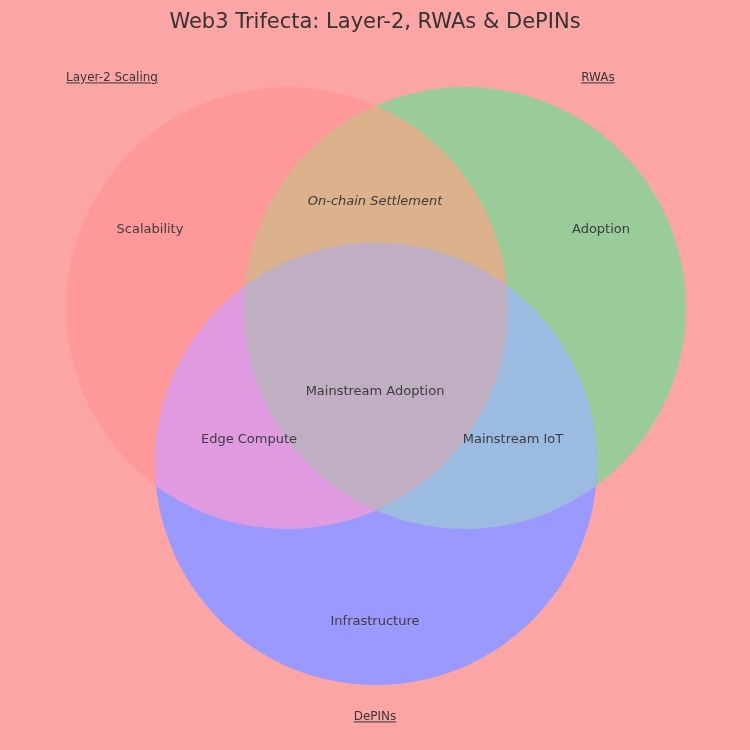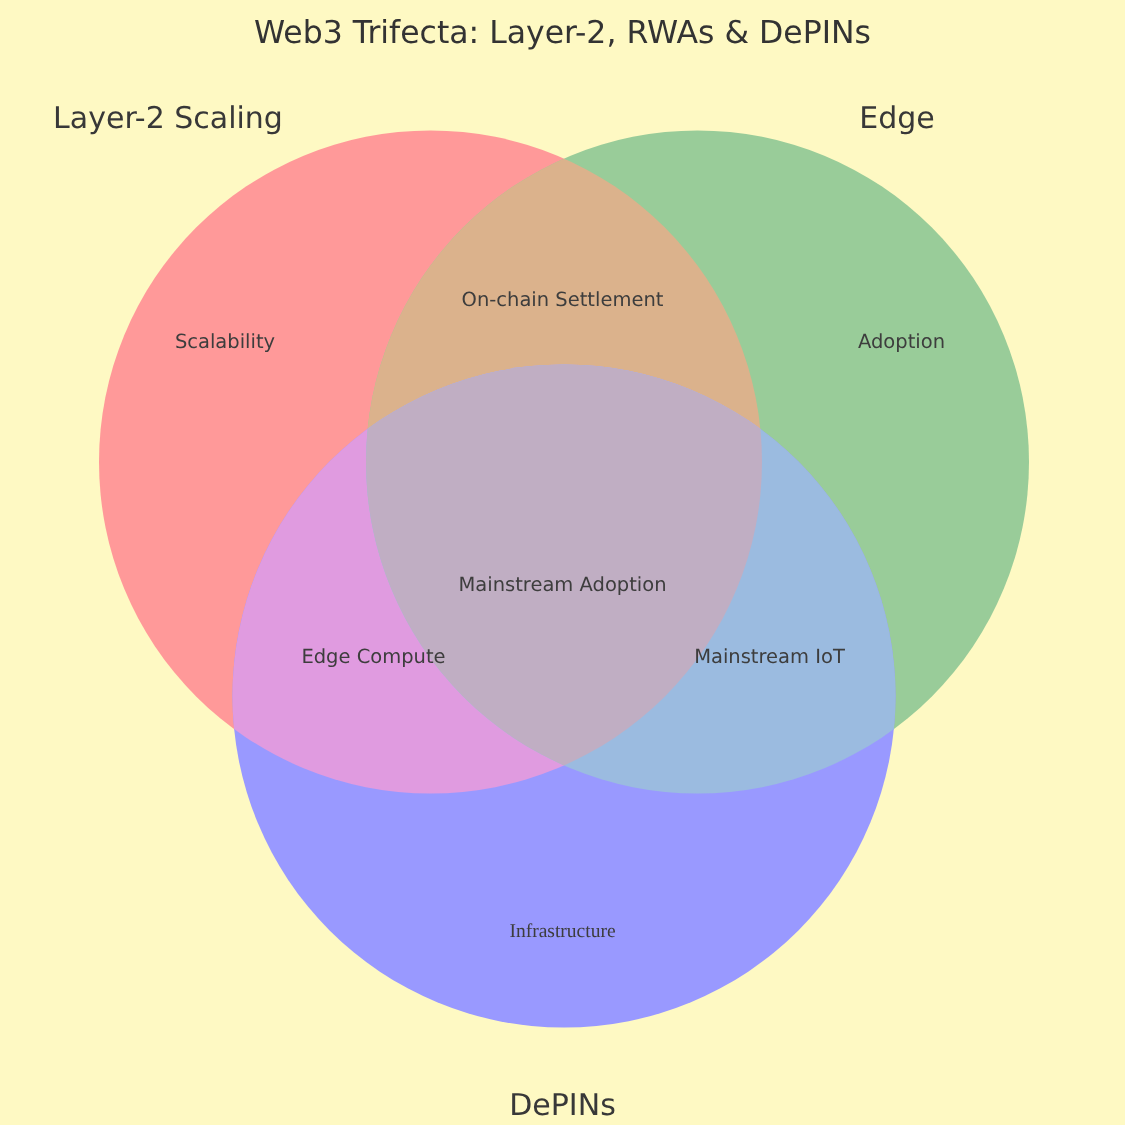--- a/index.html
+++ b/index.html
@@ -5,42 +5,43 @@
   html, body {
     margin: 0;
     padding: 0;
     background: #ffffff;
     font-family: "DejaVu Sans", "Liberation Sans", sans-serif;
   }
   .figure {
     position: relative;
     width: 750px;
     height: 750px;
-    background: #fef9c3;
+    background: #fca5a5;
     overflow: hidden;
   }
   .venn-svg {
     position: absolute;
     top: 0;
     left: 0;
   }
   .lbl {
     position: absolute;
     transform: translate(-50%, -50%);
     white-space: nowrap;
     color: #3a3a3a;
     line-height: 1.1;
   }
   .title {
     font-size: 21px;
     color: #333333;
   }
   .set-label {
-    font-size: 20px;
+    font-size: 12px;
     color: #383838;
+    text-decoration: underline;
   }
   .region-label {
     font-size: 13px;
     color: #3d3d3d;
   }
 </style>
 </head>
 <body>
 
 <div class="figure">
@@ -64,25 +65,25 @@
     <circle cx="376" cy="464" r="221" clip-path="url(#clipB)" fill="#9bbbe0"></circle>
 
     <g clip-path="url(#clipA)">
       <circle cx="376" cy="464" r="221" clip-path="url(#clipB)" fill="#c0aec3"></circle>
     </g>
   </svg>
 
   <div class="lbl title" style="left:375px; top:22px;">Web3 Trifecta: Layer-2, RWAs &amp; DePINs</div>
 
   <div class="lbl set-label" style="left:112px; top:78px;">Layer-2 Scaling</div>
-  <div class="lbl set-label" style="left:598px; top:78px;">Edge</div>
-  <div class="lbl set-label" style="left:375px; top:717px;margin-top:19px;">DePINs</div>
+  <div class="lbl set-label" style="left:598px; top:78px;">RWAs</div>
+  <div class="lbl set-label" style="left:375px; top:717px;">DePINs</div>
 
   <div class="lbl region-label" style="left:150px; top:229px;">Scalability</div>
   <div class="lbl region-label" style="left:601px; top:229px;">Adoption</div>
-  <div class="lbl region-label" style="left:375px; top:621px;font-family:Liberation Serif, serif;">Infrastructure</div>
+  <div class="lbl region-label" style="left:375px; top:621px;">Infrastructure</div>
 
-  <div class="lbl region-label" style="left:375px; top:201px;">On-chain Settlement</div>
+  <div class="lbl region-label" style="left:375px; top:201px;font-style:italic;">On-chain Settlement</div>
   <div class="lbl region-label" style="left:249px; top:439px;">Edge Compute</div>
   <div class="lbl region-label" style="left:513px; top:439px;">Mainstream IoT</div>
   <div class="lbl region-label" style="left:375px; top:359px;margin-top:32px;">Mainstream Adoption</div>
 
 </div>
 
 </body></html>

